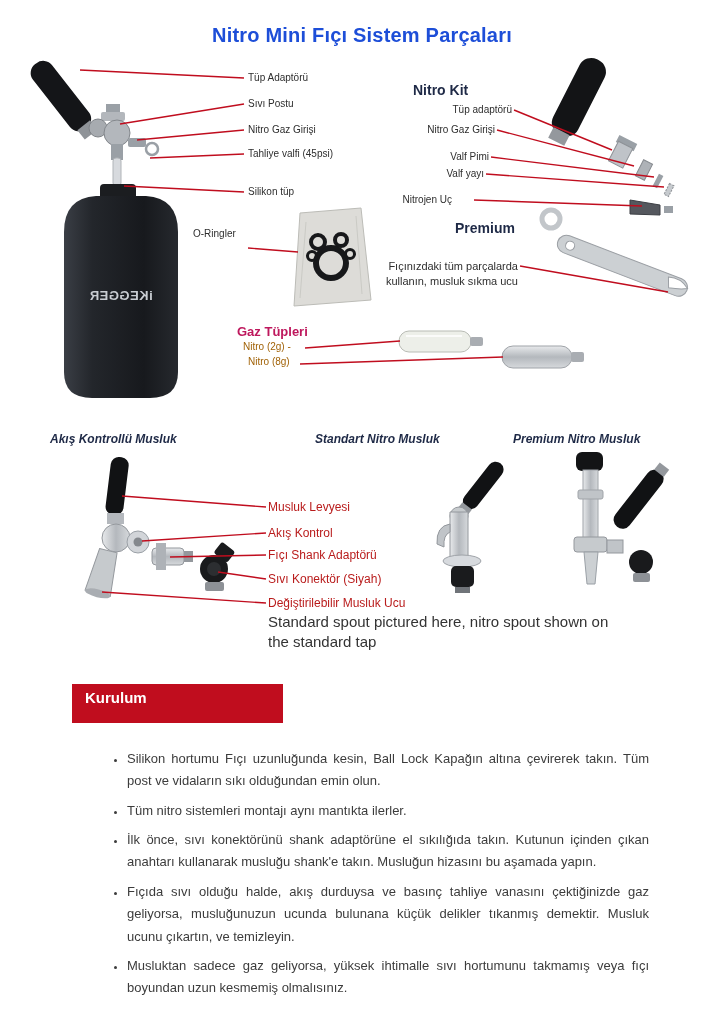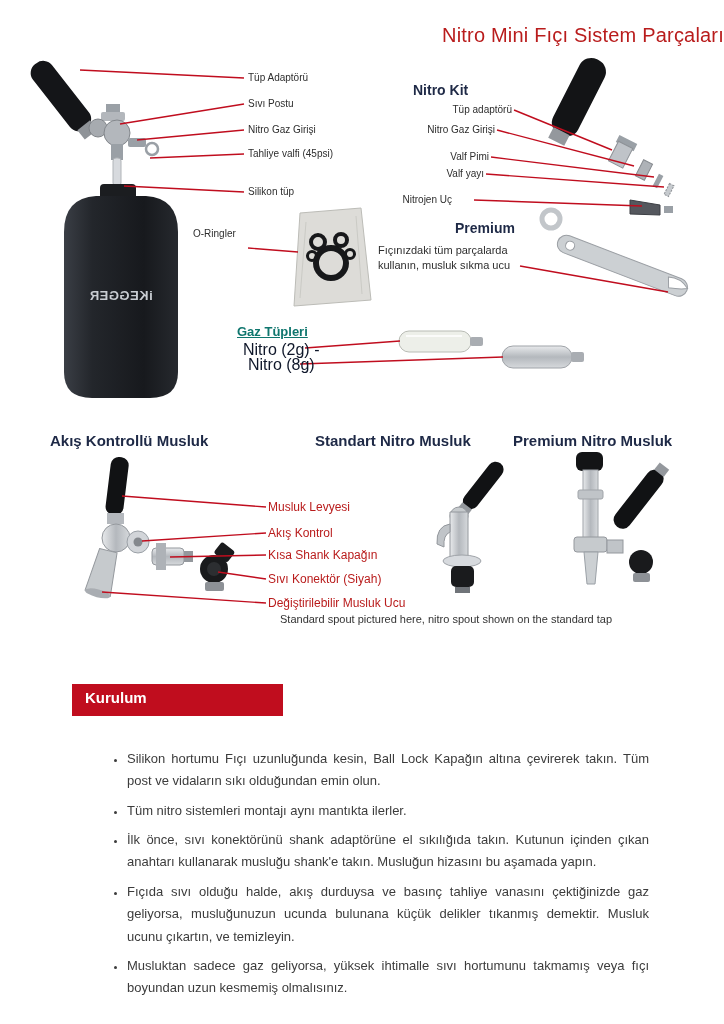--- a/index.html
+++ b/index.html
@@ -1,29 +1,29 @@
 <!DOCTYPE html>
 <html><head>
 <meta charset="utf-8">
 <style>
   html,body{margin:0;padding:0;background:#fff;}
   .page{position:relative;width:724px;height:1024px;background:#ffffff;
         font-family:"Liberation Sans", sans-serif;overflow:hidden;color:#2e2e2e;}
   .abs{position:absolute;}
-  .title{left:0;right:0;top:24px;text-align:right;font-size:20px;font-weight:normal;color:#b91c1c;letter-spacing:.2px;}
+  .title{left:0;right:0;top:24px;text-align:center;font-size:20px;font-weight:bold;color:#1d4ed8;letter-spacing:.2px;}
   .lbl{font-size:10px;color:#2e2e2e;white-space:nowrap;}
   .lbl-r{text-align:right;}
   .subhead{font-weight:bold;color:#1e2946;font-size:14px;white-space:nowrap;}
-  .tap-head{font-weight:bold;color:#1e2946;font-size:15px;white-space:nowrap;}
-  .note{font-size:11px;color:#2e2e2e;line-height:1.35;text-align:left;white-space:normal;}
-  .gas-head{font-weight:bold;color:#0f766e;font-size:13px;white-space:nowrap;text-decoration:underline;}
-  .gas-item{font-size:16px;color:#0f172a;white-space:nowrap;}
+  .tap-head{font-weight:bold;color:#1e2946;font-size:12px;white-space:nowrap;font-style:italic;}
+  .note{font-size:11px;color:#2e2e2e;line-height:1.35;text-align:right;white-space:normal;margin-top:16px;}
+  .gas-head{font-weight:bold;color:#be185d;font-size:13px;white-space:nowrap;}
+  .gas-item{font-size:10px;color:#a16207;white-space:nowrap;}
   .taplbl{font-size:12px;color:#b91c1c;white-space:nowrap;}
-  .spout-note{font-size:11px;color:#333;line-height:1.3;white-space:normal;margin-left:12px;}
-  .banner{left:72px;top:684px;width:211px;height:32px;background:#c00d1e;}
+  .spout-note{font-size:15px;color:#333;line-height:1.3;white-space:normal;}
+  .banner{left:72px;top:684px;width:211px;height:39px;background:#c00d1e;}
   .banner span{display:block;padding-left:13px;line-height:28px;color:#ffffff;font-size:15px;font-weight:bold;}
   .bullets{left:95px;top:736px;width:566px;}
   .bullets ul{margin:12px;padding:0 0 0 20px;}
   .bullets li{font-size:13px;line-height:1.72;color:#3c3c3c;text-align:justify;margin-bottom:7px;}
   .bullets li::marker{color:#3c3c3c;font-size:11px;}
   svg{display:block;}
 </style>
 </head>
 <body>
 
@@ -211,21 +211,21 @@
   <div class="abs gas-head" style="left:237px;top:324px">Gaz Tüpleri</div>
   <div class="abs gas-item" style="left:243px;top:341px">Nitro (2g) -</div>
   <div class="abs gas-item" style="left:248px;top:356px">Nitro (8g)</div>
 
   <div class="abs tap-head" style="left:50px;top:432px">Akış Kontrollü Musluk</div>
   <div class="abs tap-head" style="left:315px;top:432px">Standart Nitro Musluk</div>
   <div class="abs tap-head" style="left:513px;top:432px">Premium Nitro Musluk</div>
 
   <div class="abs taplbl" style="left:268px;top:500px">Musluk Levyesi</div>
   <div class="abs taplbl" style="left:268px;top:526px">Akış Kontrol</div>
-  <div class="abs taplbl" style="left:268px;top:548px">Kısa Shank Kapağın</div>
+  <div class="abs taplbl" style="left:268px;top:548px">Fıçı Shank Adaptörü</div>
   <div class="abs taplbl" style="left:268px;top:572px">Sıvı Konektör (Siyah)</div>
   <div class="abs taplbl" style="left:268px;top:596px">Değiştirilebilir Musluk Ucu</div>
   <div class="abs spout-note" style="left:268px;top:612px;width:345px">Standard spout pictured here, nitro spout shown on the standard tap</div>
 
   <div class="abs banner">
     <span>Kurulum</span>
   </div>
 
   <div class="abs bullets">
     <ul>

